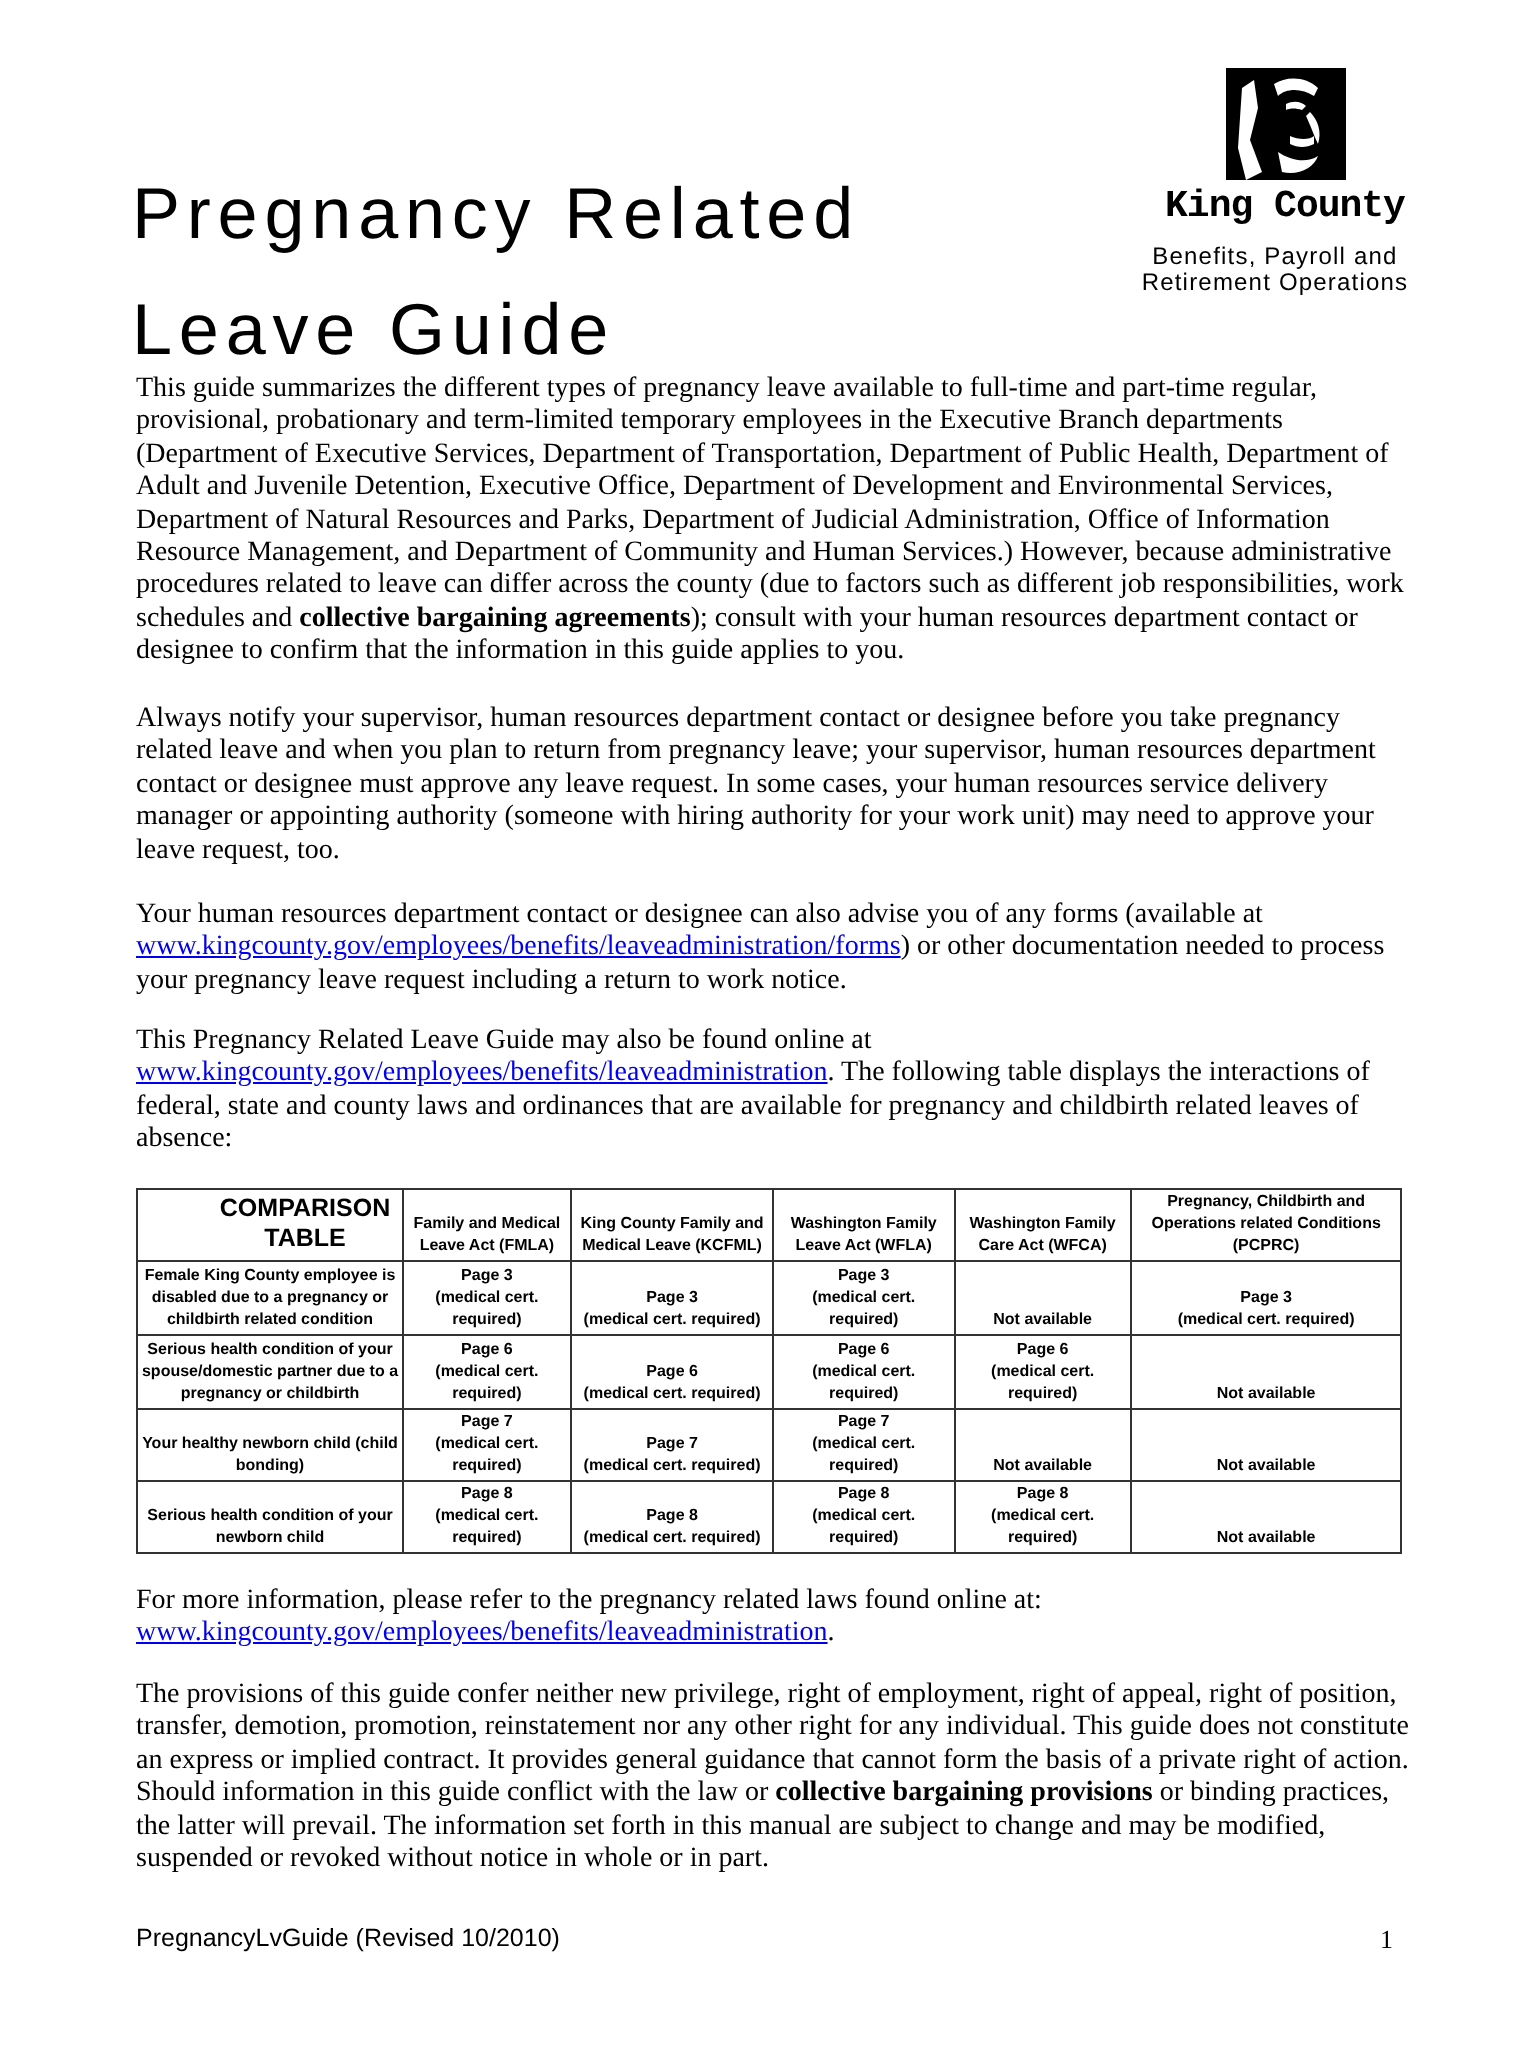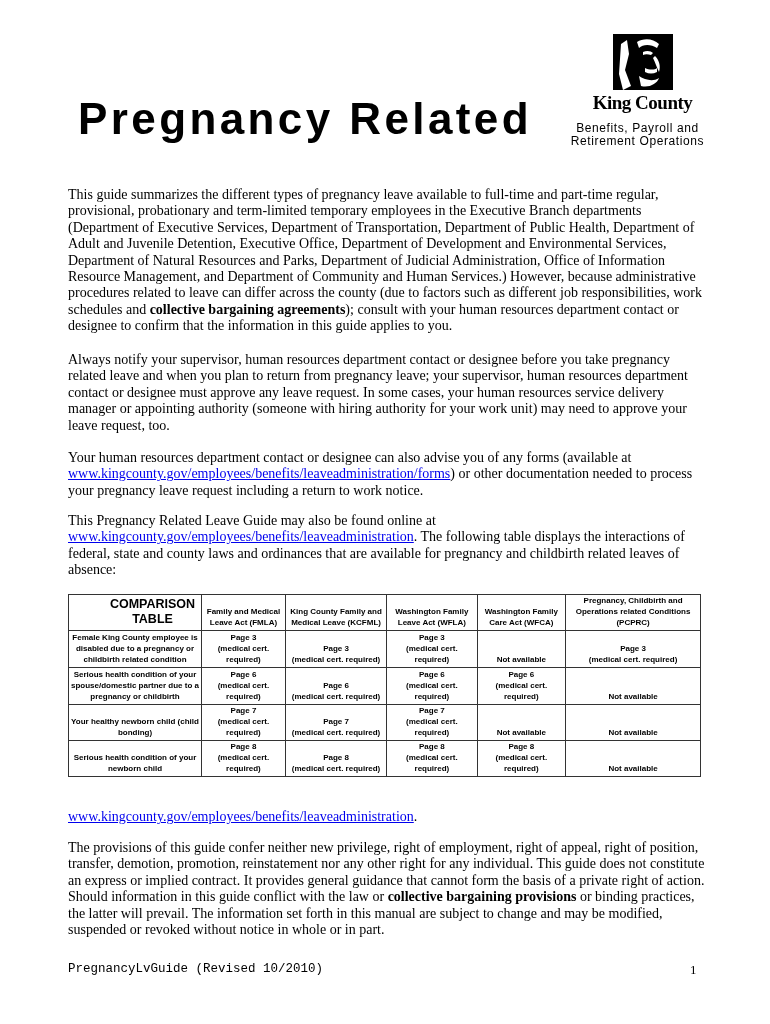--- a/index.html
+++ b/index.html
@@ -1,53 +1,54 @@
 <!DOCTYPE html>
 <html><head>
   <meta charset="utf-8">
   <style>
     html, body { margin: 0; padding: 0; background: #ffffff; }
     body { width: 770px; height: 1024px; position: relative; overflow: hidden; color: #000; }
     .page { position: absolute; left: 0; top: 0; width: 770px; height: 1024px; }
 
-    .title { position: absolute; left: 66px; top: 78px; font-family: "Liberation Sans", sans-serif; font-weight: bold; font-size: 44px; line-height: 58px; letter-spacing: 3.4px; margin: 12px; }
+    .title { position: absolute; left: 66px; top: 78px; font-family: "Liberation Sans", sans-serif; font-weight: normal; font-size: 36px; line-height: 58px; letter-spacing: 3.4px; margin: 0; }
 
     .logo { position: absolute; left: 575px; top: 34px; width: 135px; }
     .logo-mark { position: absolute; left: 38px; top: 0; width: 60px; height: 56px; background: #000; overflow: hidden; }
-    .logo-name { position: absolute; left: 0; top: 58px; width: 135px; text-align: center; font-family: Liberation Serif, serif; font-weight: bold; font-size: 19px; letter-spacing: -0.5px; }
+    .logo-name { position: absolute; left: 0; top: 58px; width: 135px; text-align: center; font-family: Liberation Mono, monospace; font-weight: bold; font-size: 19px; letter-spacing: -0.5px; }
     .logo-sub { position: absolute; left: -10px; top: 88px; width: 145px; text-align: center; font-family: "Liberation Sans", sans-serif; font-size: 12px; line-height: 13px; letter-spacing: 0.6px; }
 
     .para { position: absolute; left: 68px; width: 640px; font-family: "Liberation Serif", serif; font-size: 14px; line-height: 16.4px; margin: 0; }
     .para b { font-weight: bold; }
     .link { color: #0000ee; text-decoration: underline; }
 
     table.cmp { position: absolute; left: 68px; top: 594px; width: 633px; border-collapse: collapse; font-family: "Liberation Sans", sans-serif; font-size: 8px; line-height: 11px; }
     table.cmp td, table.cmp th { border: 1.3px solid #333; text-align: center; padding: 0 1px; }
     table.cmp th { font-weight: bold; vertical-align: bottom; padding-bottom: 2px; }
     table.cmp th.corner { font-size: 12.5px; line-height: 15px; vertical-align: middle; padding-left: 36px; }
     table.cmp td { font-weight: bold; vertical-align: bottom; padding-bottom: 2px; }
     table.cmp td.rowhead { vertical-align: bottom; }
     table.cmp tr.hdr { height: 36px; }
     table.cmp tr.r0 { height: 37px; }
     table.cmp tr.r1 { height: 37px; padding-left: 45px; }
     table.cmp tr.r2 { height: 36px; }
     table.cmp tr.r3 { height: 35px; }
     .col0 { width: 133px; }
     .cellline { display: block; }
 
-    .footer-left { position: absolute; left: 68px; top: 962px; font-family: Liberation Mono, monospace; font-size: 12.5px; }
+    .footer-left { position: absolute; left: 68px; top: 962px; font-family: Liberation Sans, sans-serif; font-size: 12.5px; }
     .footer-right { position: absolute; left: 690px; top: 962px; font-family: "Liberation Serif", serif; font-size: 13px; }
   </style>
 </head>
 <body>
 
 <div class="page">
 
   <h1 class="title">
     <span>Pregnancy Related</span><br>
+    <span>Leave Guide</span>
   </h1>
 
   <div class="logo">
     <div class="logo-mark">
       <svg width="60" height="56" viewBox="0 0 60 56">
         <rect x="0" y="0" width="60" height="56" fill="#000"></rect>
         <path d="M22 4 C34 0 50 4 54 16 C57 26 54 36 50 44 C46 52 38 56 30 56 L60 56 L60 0 L20 0 Z" fill="#fff" opacity="0"></path>
         <path d="M24 8 C30 4 40 4 46 10 L44 14 C38 10 30 10 26 14 Z" fill="#fff"></path>
         <path d="M30 18 C34 16 38 17 40 19 L38 21 C35 20 32 20 30 21 Z" fill="#fff"></path>
         <path d="M42 22 C46 26 48 32 46 38 C44 34 42 28 40 24 Z" fill="#fff"></path>
@@ -180,19 +181,19 @@
             <span class="cellline">(medical cert. required)</span>
           </td>
       <td>
             <span class="cellline"></span>
             <span class="cellline">Not available</span>
           </td>
     </tr>
   </tbody>
     </table>
 
-  <p class="para" style="top:793px;"><br><a class="link">www.kingcounty.gov/employees/benefits/leaveadministration</a><span>.</span></p>
+  <p class="para" style="top:793px;"><span>For more information, please refer to the pregnancy related laws found online at: </span><br><a class="link">www.kingcounty.gov/employees/benefits/leaveadministration</a><span>.</span></p>
 
   <p class="para" style="top:840px;"><span>The provisions of this guide confer neither new privilege, right of employment, right of appeal, right of position, transfer, demotion, promotion, reinstatement nor any other right for any individual. This guide does not constitute an express or implied contract. It provides general guidance that cannot form the basis of a private right of action. Should information in this guide conflict with the law or </span><b>collective bargaining provisions</b><span> or binding practices, the latter will prevail. The information set forth in this manual are subject to change and may be modified, suspended or revoked without notice in whole or in part.</span></p>
 
   <div class="footer-left">PregnancyLvGuide (Revised 10/2010)</div>
   <div class="footer-right">1</div>
 </div>
 
 </body></html>

